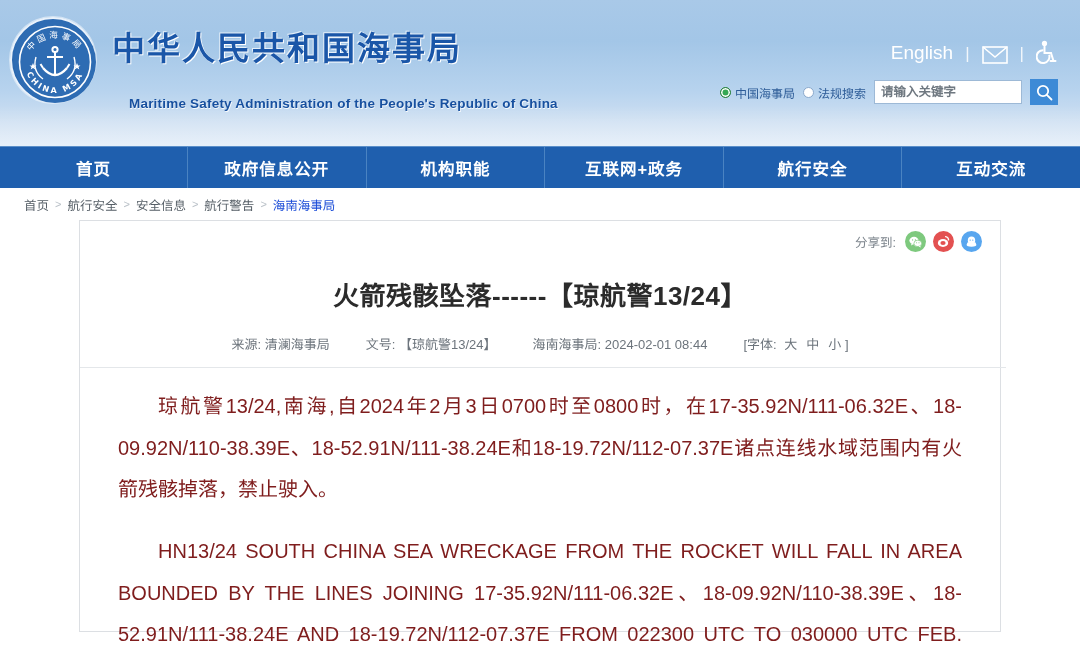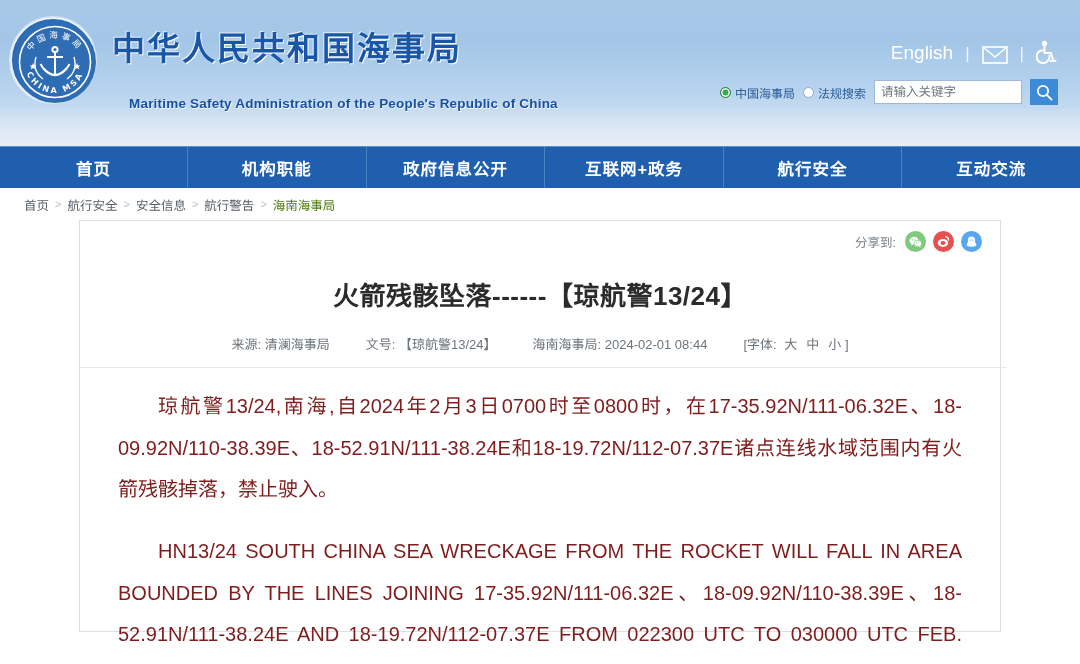--- a/index.html
+++ b/index.html
@@ -78,20 +78,21 @@
   }
   .radio-dot.on { background: #34a853; border-color: #2a8040; box-shadow: inset 0 0 0 1.5px #ffffff; }
   .search-input {
     width: 148px; height: 24px;
     border: 1px solid #9db9d6;
     background: #ffffff;
     font-size: 12.5px;
     color: #444;
     padding: 0 6px;
     outline: none;
+    font-weight: bold;
   }
   .search-input::placeholder { color: #6f7880; }
   .search-btn {
     width: 28px; height: 26px;
     background: #3d8ad6;
     border: none;
     display: flex; align-items: center; justify-content: center;
     cursor: pointer;
   }
 
@@ -121,21 +122,21 @@
     width: 1080px; height: 32px;
     display: flex; align-items: center;
     padding-left: 24px;
     font-size: 12.5px;
     color: #555e66;
     background: #ffffff;
     gap: 6px;
   }
   .breadcrumb a { color: #555e66; text-decoration: none; }
   .breadcrumb .crumb-sep { color: #b9c0c7; font-size: 11px; }
-  .breadcrumb .crumb-last { color: #4d7c0f; }
+  .breadcrumb .crumb-last { color: #1d4ed8; }
 
   
   .card {
     margin: 0 auto;
     width: 922px;
     height: 412px;
     border: 1px solid #dcdfe3;
     background: #ffffff;
     position: relative;
   }
@@ -271,22 +272,22 @@
           </svg>
         </span>
       </button>
     </div>
 
   </div>
 </div>
 
 <nav class="nav">
   <div class="nav-item home">首页</div>
+  <div class="nav-item">政府信息公开</div>
   <div class="nav-item">机构职能</div>
-  <div class="nav-item">政府信息公开</div>
   <div class="nav-item">互联网+政务</div>
   <div class="nav-item">航行安全</div>
   <div class="nav-item">互动交流</div>
 </nav>
 
 <div class="breadcrumb">
   <a href="#">首页</a>
   <span class="crumb-sep">&gt;</span>
   <a href="#">航行安全</a>
   <span class="crumb-sep">&gt;</span>

